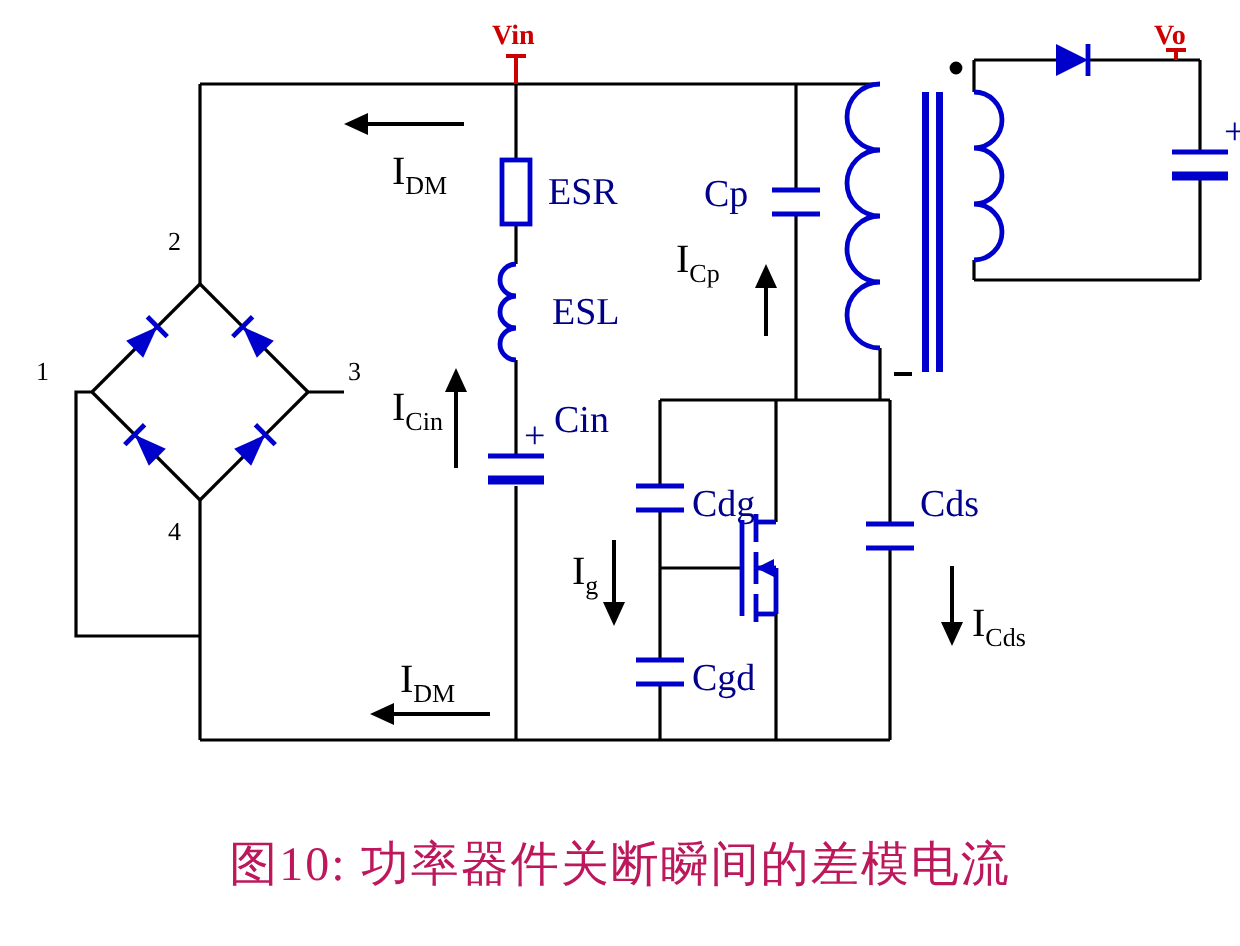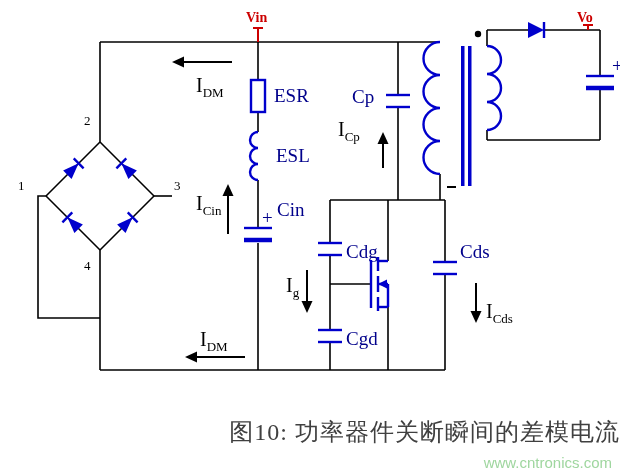--- a/index.html
+++ b/index.html
@@ -12,21 +12,21 @@
   .comp-fill{fill:#0000cc;stroke:none;}
   .arrow{stroke:#000;stroke-width:2;fill:none;}
   .ahead{fill:#000;stroke:none;}
   .lbl{fill:#00008b;font-family:"Liberation Serif","DejaVu Serif",serif;font-size:19px;}
   .cur{fill:#000;font-family:"Liberation Serif","DejaVu Serif",serif;font-size:20px;}
   .sub{font-size:13px;}
   .pin{fill:#000;font-family:"Liberation Serif","DejaVu Serif",serif;font-size:13px;}
   .term{fill:#cc0000;font-family:"Liberation Serif","DejaVu Serif",serif;font-size:14px;font-weight:bold;}
   .tack{stroke:#cc0000;stroke-width:2;fill:none;}
   .mark{stroke:#000;stroke-width:2;fill:#000;}
-  .caption{position:absolute;left:0;right:0;top:416px;text-align:right;color:#404040;
+  .caption{position:absolute;left:0;right:0;top:416px;text-align:center;color:#be185d;
            font-size:24px;letter-spacing:1px;}
   .watermark{position:absolute;right:8px;bottom:2px;color:#9fd69f;
              font-family:"Liberation Sans","DejaVu Sans",sans-serif;font-size:15px;}
 </style>
 </head>
 <body>
 
 <div class="stage">
 <svg width="620" height="473" viewBox="0 0 620 473">
 
@@ -195,14 +195,13 @@
     <text class="cur" x="486" y="318"><tspan>I</tspan><tspan class="sub" dy="5">Cds</tspan></text>
   </g>
   <g>
     <text class="cur" x="200" y="346"><tspan>I</tspan><tspan class="sub" dy="5">DM</tspan></text>
     <line class="arrow" x1="245" y1="357" x2="197" y2="357"></line>
     <polygon class="ahead" points="185,357 197,351.5 197,362.5"></polygon>
   </g>
 </svg>
 
 <div class="caption">图10: 功率器件关断瞬间的差模电流</div>
-<div class="watermark">www.cntronics.com</div>
 </div>
 
 </body></html>

